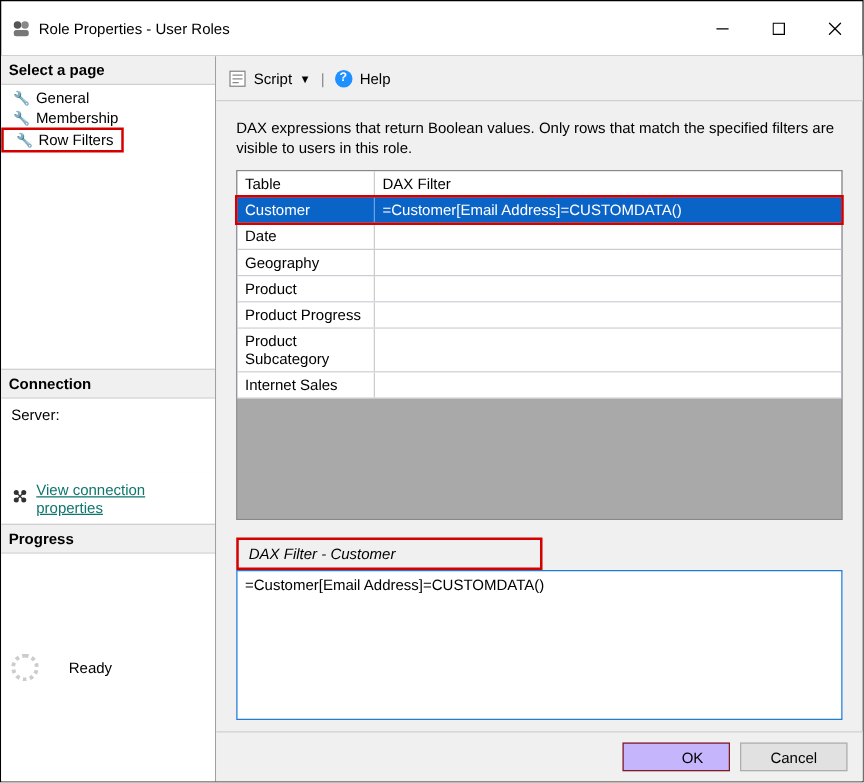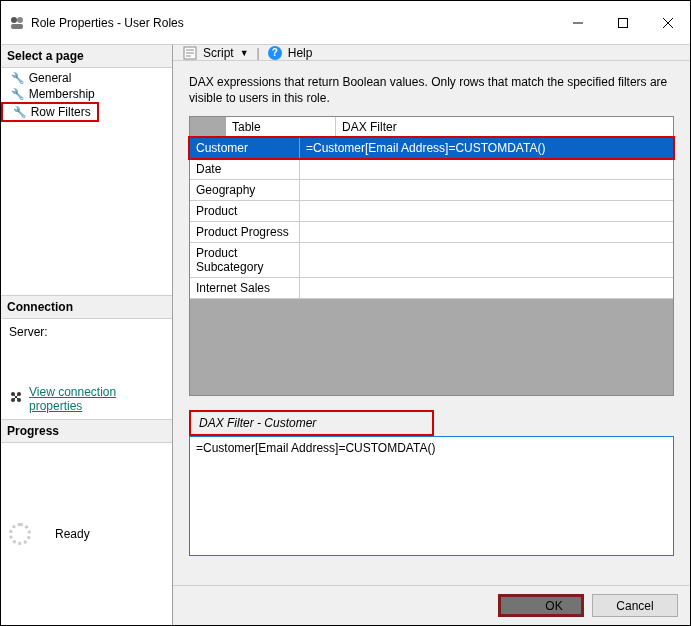--- a/index.html
+++ b/index.html
@@ -17,45 +17,45 @@
 .navlist { padding: 2px 0 6px 0; background:#fff; }
 .navitem { display: flex; align-items: center; padding: 1px 6px 1px 10px; gap: 4px; cursor: pointer; }
 .redbox { border: 2px solid #d40000; }
 .wrench { font-size: 11px; color:#333; }
 .connbody { padding: 6px 8px; background:#fff; min-height: 60px; }
 .connlink { display: flex; align-items: center; gap: 6px; padding: 6px 8px; background:#fff; }
 .connlink a { color: #0f766e; text-decoration: underline; cursor: pointer; }
 .progressbody { display: flex; align-items: center; gap: 24px; padding: 8px; background: #fff; flex:1;}
 .spinner { width: 22px; height: 22px; border: 3px dotted #ccc; border-radius: 50%; }
 .main { flex: 1; display: flex; flex-direction: column; background: #f0f0f0; }
-.toolbar { height: 16px; display: flex; align-items: center; gap: 6px; padding: 0 10px; border-bottom: 1px solid #d0d0d0; background:#f0f0f0;}
+.toolbar { height: 36px; display: flex; align-items: center; gap: 6px; padding: 0 10px; border-bottom: 1px solid #d0d0d0; background:#f0f0f0;}
 .toolbar .sep { color: #888; margin: 0 2px; }
 .helpicon { width:14px; height:14px; border-radius:50%; background:#1e90ff; color:#fff; display:inline-flex; align-items:center; justify-content:center; font-size:10px; font-weight:bold;}
 .content { flex: 1; padding: 14px 16px 0 16px; display: flex; flex-direction: column; min-height:0; }
 .desc { margin-bottom: 10px; line-height: 1.3; }
 .grid { border: 1px solid #888; background: #a9a9a9; height: 280px; display:flex; flex-direction:column;}
-.gridhead { display: flex; background: #fff; border-bottom: 1px solid #888; margin-left: 36px; }
+.gridhead { display: flex; background: #fff; border-bottom: 1px solid #888; }
 .gridhead .hcell { padding: 3px 6px; }
 .hcell.c1 { width: 110px; border-right: 1px solid #ccc; }
 .hcell.c2 { flex: 1; }
 .gridbody { background:#c4b5fd; }
 .gridrow { display: flex; border-bottom: 1px solid #ccc; background:#fff; }
 .gridrow .cell { padding: 3px 6px; }
 .cell.c1 { width: 110px; border-right: 1px solid #ccc; }
 .cell.c2 { flex: 1; }
 .gridrow.selected { background: #0a63c7; color: #fff; }
 .gridrow.selected .cell.c1 { border-right-color: rgba(255,255,255,0.4); }
 .rowhl { position: relative; }
 .rowhl::after { content:""; position:absolute; left:-2px; right:-2px; top:-2px; bottom:-2px; border:2px solid #d40000; pointer-events:none;}
 .filterlabel { margin-top: 14px; padding: 4px 8px; display:inline-block; }
 .filterlabelwrap { display:flex; }
 .filterinput { border: 1px solid #1e7bd6; background:#fff; height: 120px; padding: 4px 6px; margin-top: 0; }
 .footer { height: 40px; border-top: 1px solid #d0d0d0; display: flex; align-items: center; justify-content: flex-end; gap: 8px; padding: 0 12px; background:#f0f0f0;}
 .btn { width: 86px; height: 23px; border: 1px solid #adadad; background: #e1e1e1; cursor: pointer; }
-.btn.primary { border: 3px solid #7f1d1d; background:#737373;padding-left:26px;}
+.btn.primary { border: 1px solid #7f1d1d; background:#c4b5fd;padding-left:26px;}
 .scripticon svg, .ticon svg { display:block; }
 .gridfill { flex:1; background:#a9a9a9; }
 </style>
 </head>
 <body>
 
 <div class="window">
   <div class="titlebar">
     <span class="ticon">
       <svg width="16" height="16">

